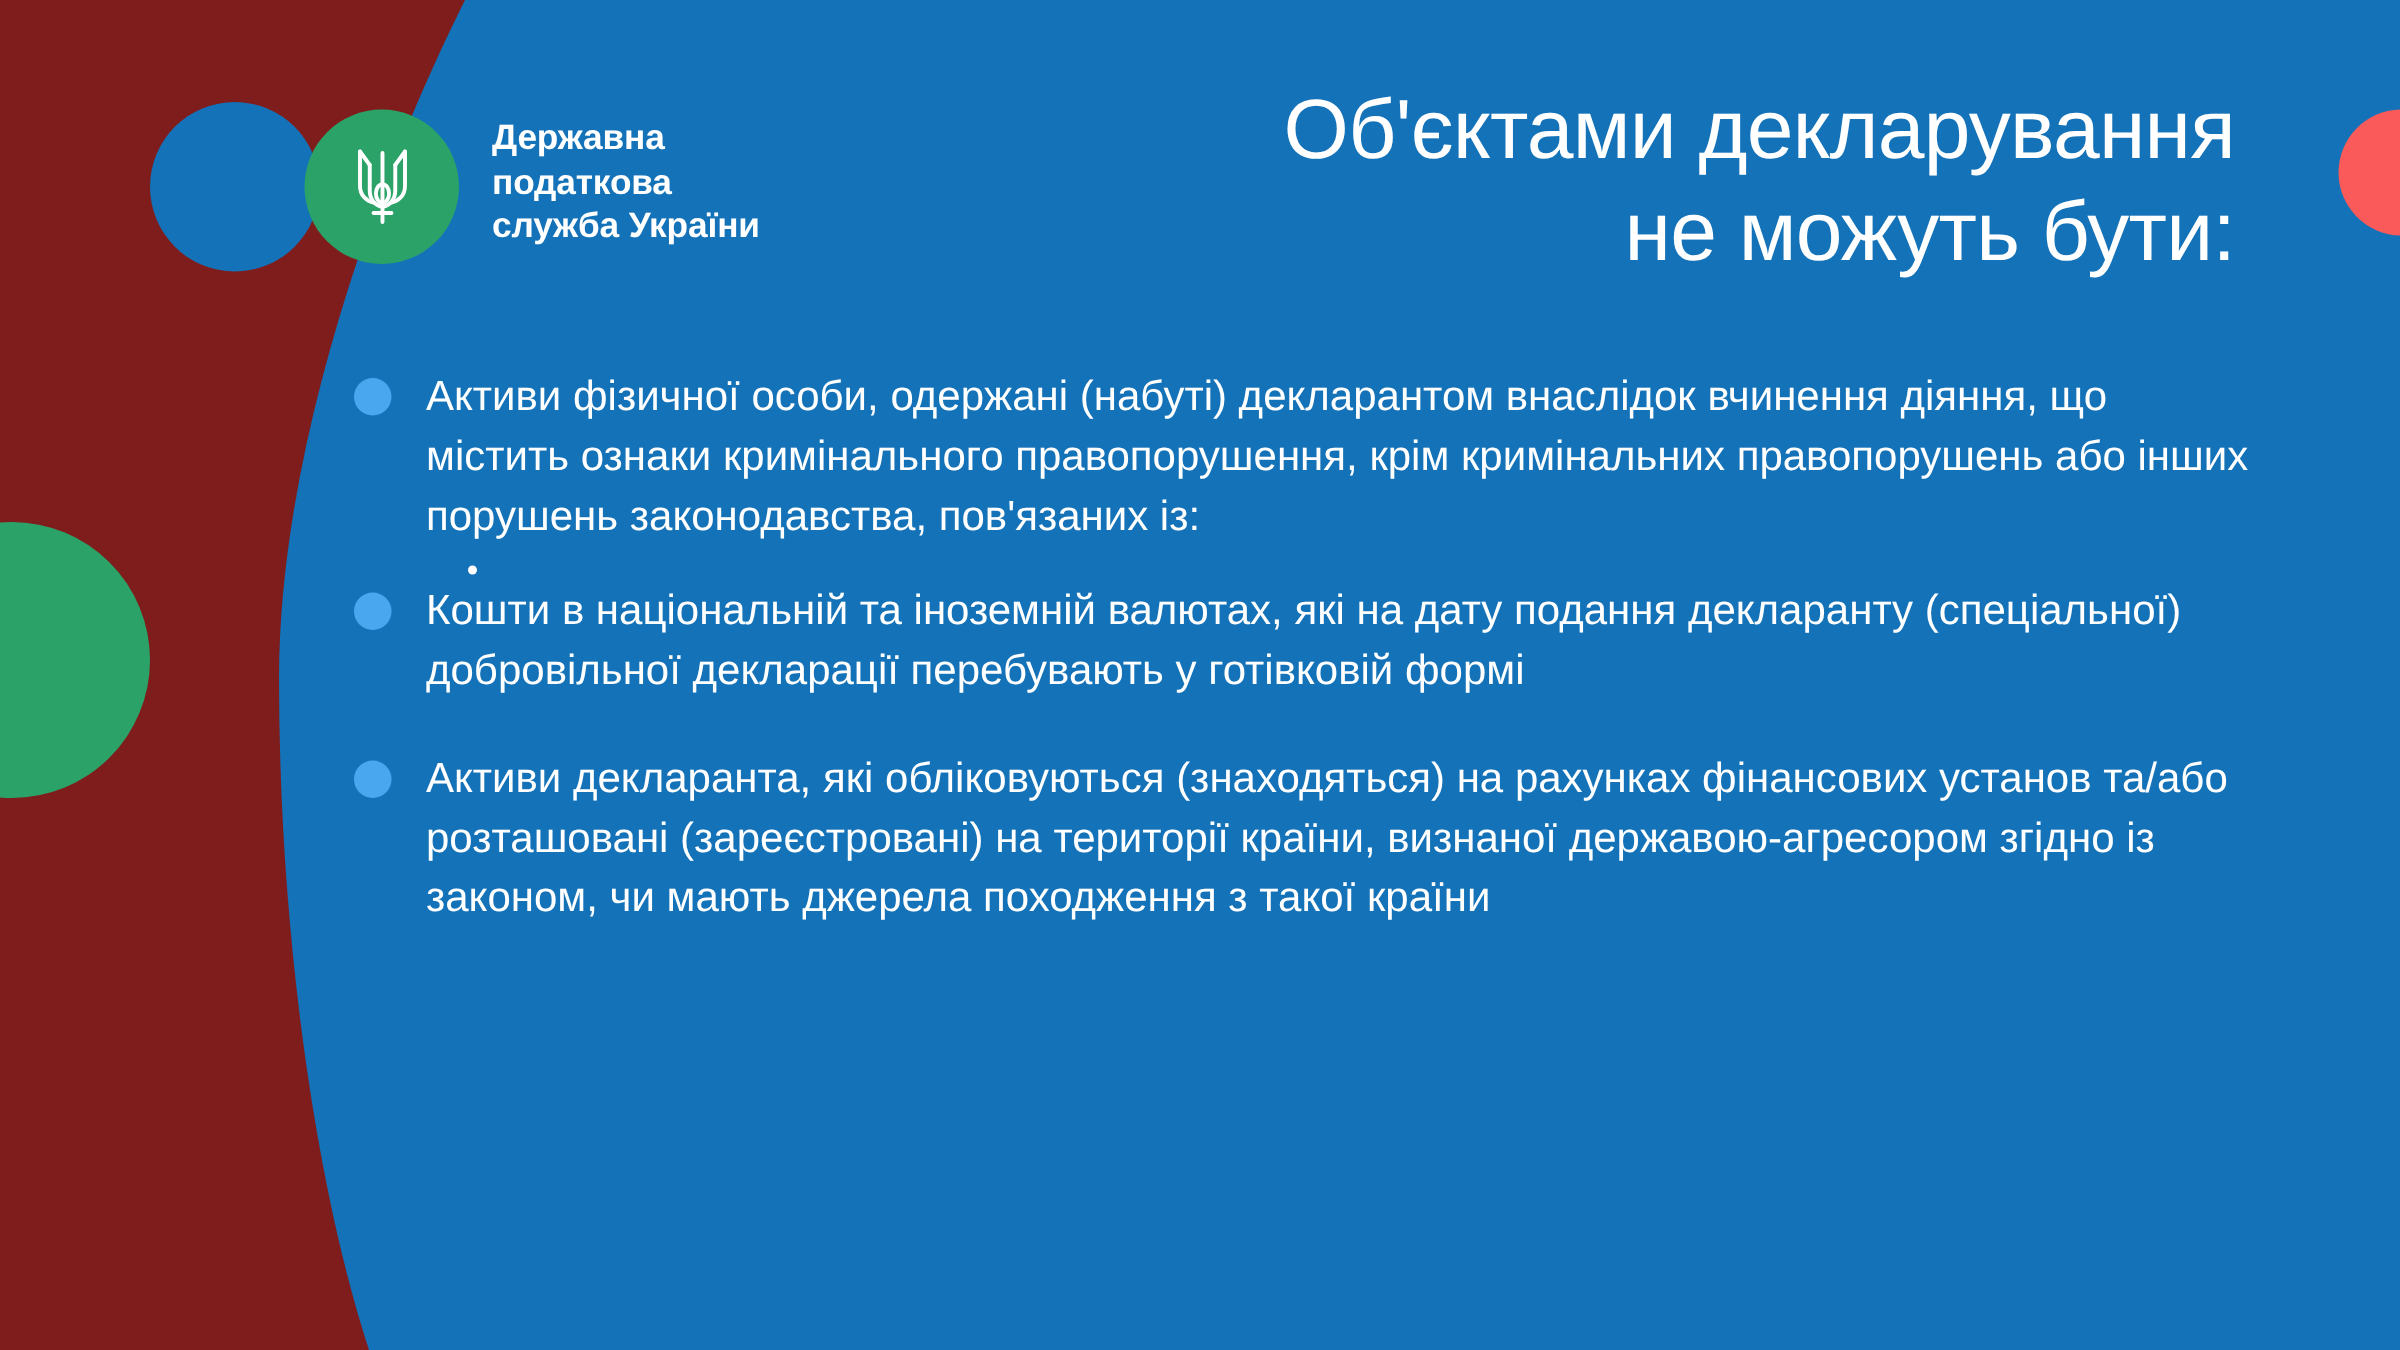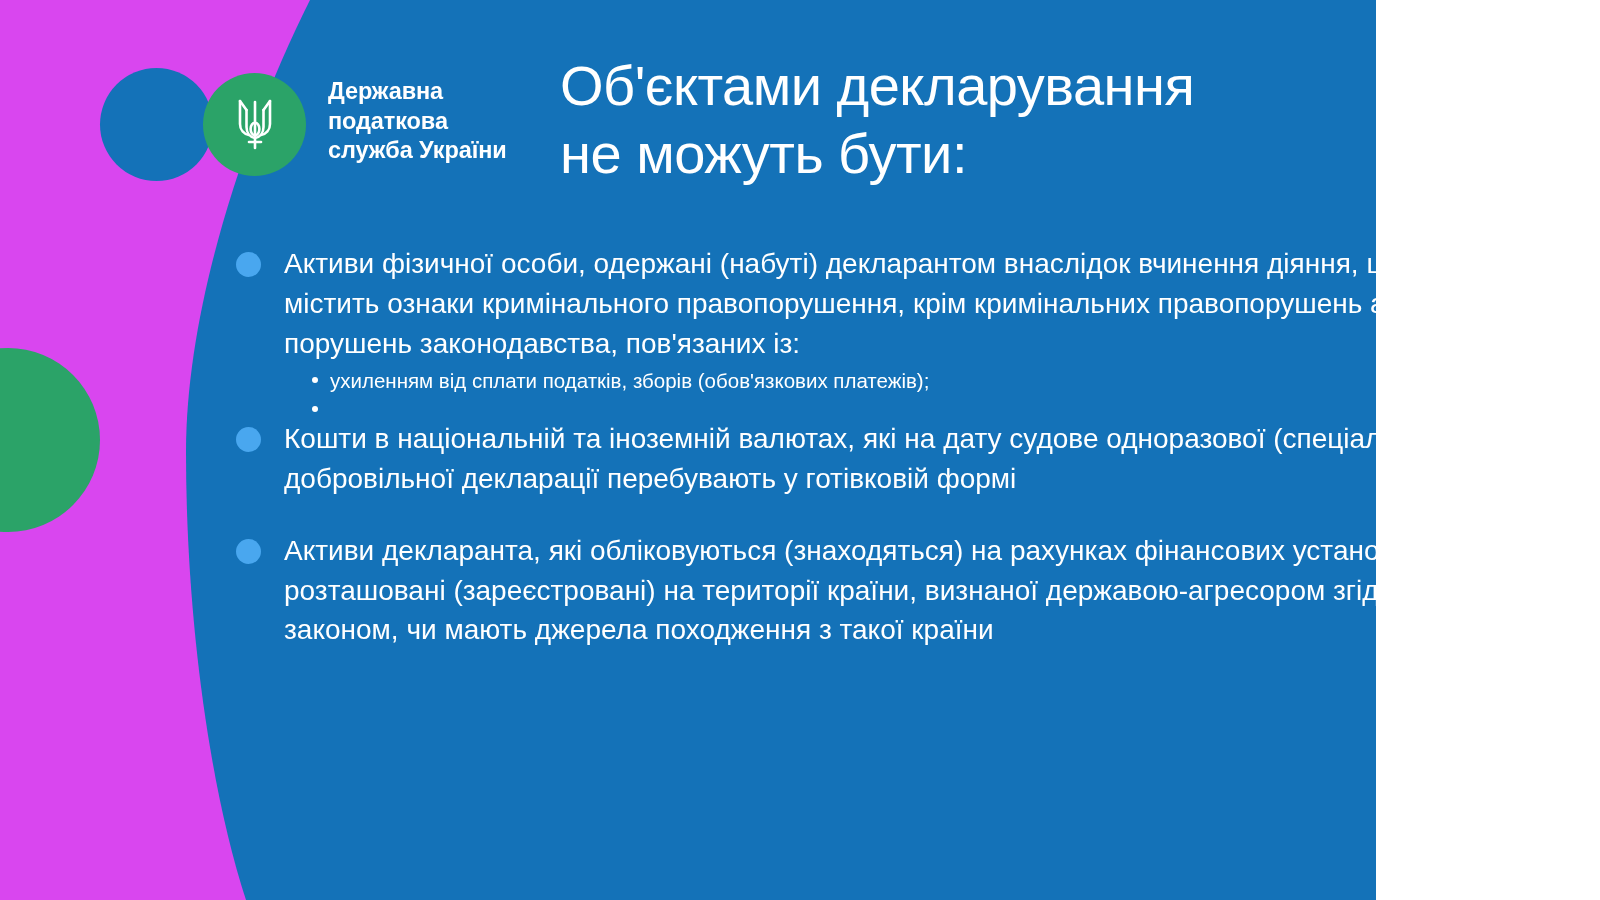--- a/index.html
+++ b/index.html
@@ -4,22 +4,22 @@
 <style>
   * { box-sizing: border-box; margin: 0; padding: 0; }
   html, body {
     width: 1600px; height: 900px;
     background: #ffffff;
     font-family: "Liberation Sans", sans-serif;
     overflow: hidden;
   }
   .slide {
     position: relative;
-    width: 1376px; height: 900px;
-    background: #d946ef;
+    width: 1600px; height: 900px;
+    background: #7f1d1d;
     overflow: hidden;
     text-decoration: underline;
   }
 
   
   .bg-svg {
     position: absolute; left: 0; top: 0;
     width: 1600px; height: 900px;
     display: block;
   }
@@ -55,20 +55,21 @@
     line-height: 1.26;
     letter-spacing: -0.1px;
     white-space: pre-line;
   }
 
   
   .title {
     position: absolute;
     left: 560px; top: 52px;
     width: 930px;
+    text-align: right;
     color: #ffffff;
     font-size: 56px;
     font-weight: 400;
     line-height: 1.22;
     letter-spacing: -0.5px;
     white-space: pre-line;
   }
 
   
   .content {
@@ -148,29 +149,28 @@
 
   <div class="title">Об'єктами декларування
 не можуть бути:</div>
 
   <div class="content">
 
     <div class="block">
       <span class="dot"></span>
       <div class="para">Активи фізичної особи, одержані (набуті) декларантом внаслідок вчинення діяння, що містить ознаки кримінального правопорушення, крім кримінальних правопорушень або інших порушень законодавства, пов'язаних із:</div>
       <ul class="sublist">
-        <li><span class="lidot"></span><span>ухиленням від сплати податків, зборів (обов'язкових платежів);</span></li>
         <li><span class="lidot"></span></li>
       </ul>
     </div>
 
 
     <div class="block">
       <span class="dot"></span>
-      <div class="para">Кошти в національній та іноземній валютах, які на дату судове одноразової (спеціальної) добровільної декларації перебувають у готівковій формі</div>
+      <div class="para">Кошти в національній та іноземній валютах, які на дату подання декларанту (спеціальної) добровільної декларації перебувають у готівковій формі</div>
     </div>
 
     <div class="block">
       <span class="dot"></span>
       <div class="para">Активи декларанта, які обліковуються (знаходяться) на рахунках фінансових установ та/або розташовані (зареєстровані) на території країни, визнаної державою-агресором згідно із законом, чи мають джерела походження з такої країни</div>
     </div>
 
   </div>
 </div>
 

